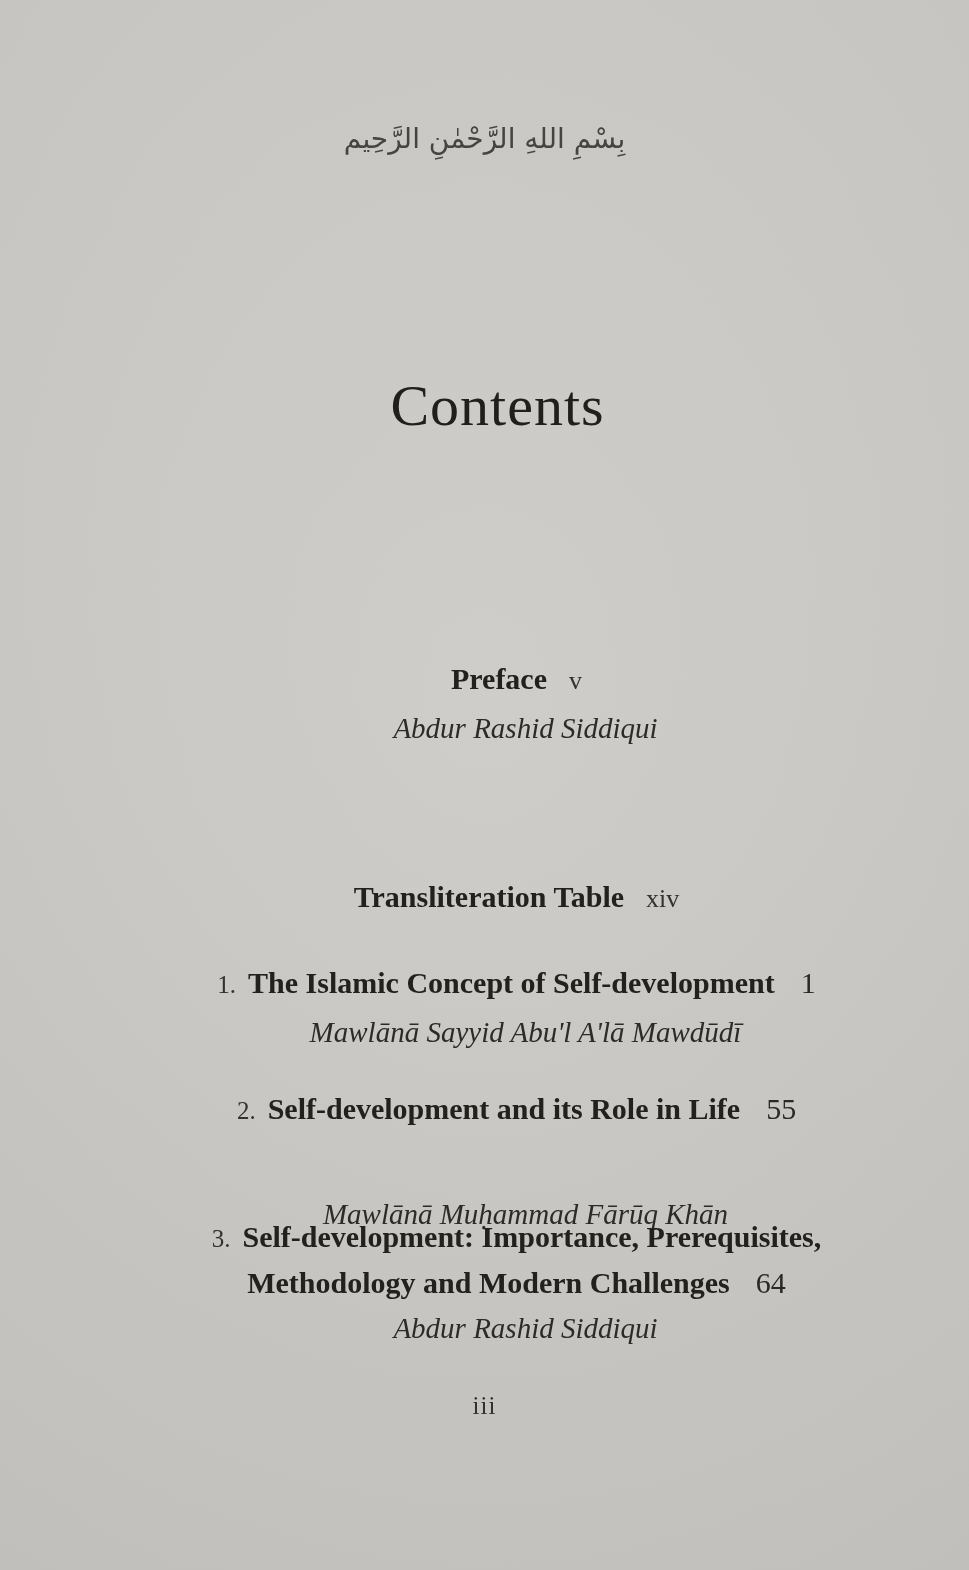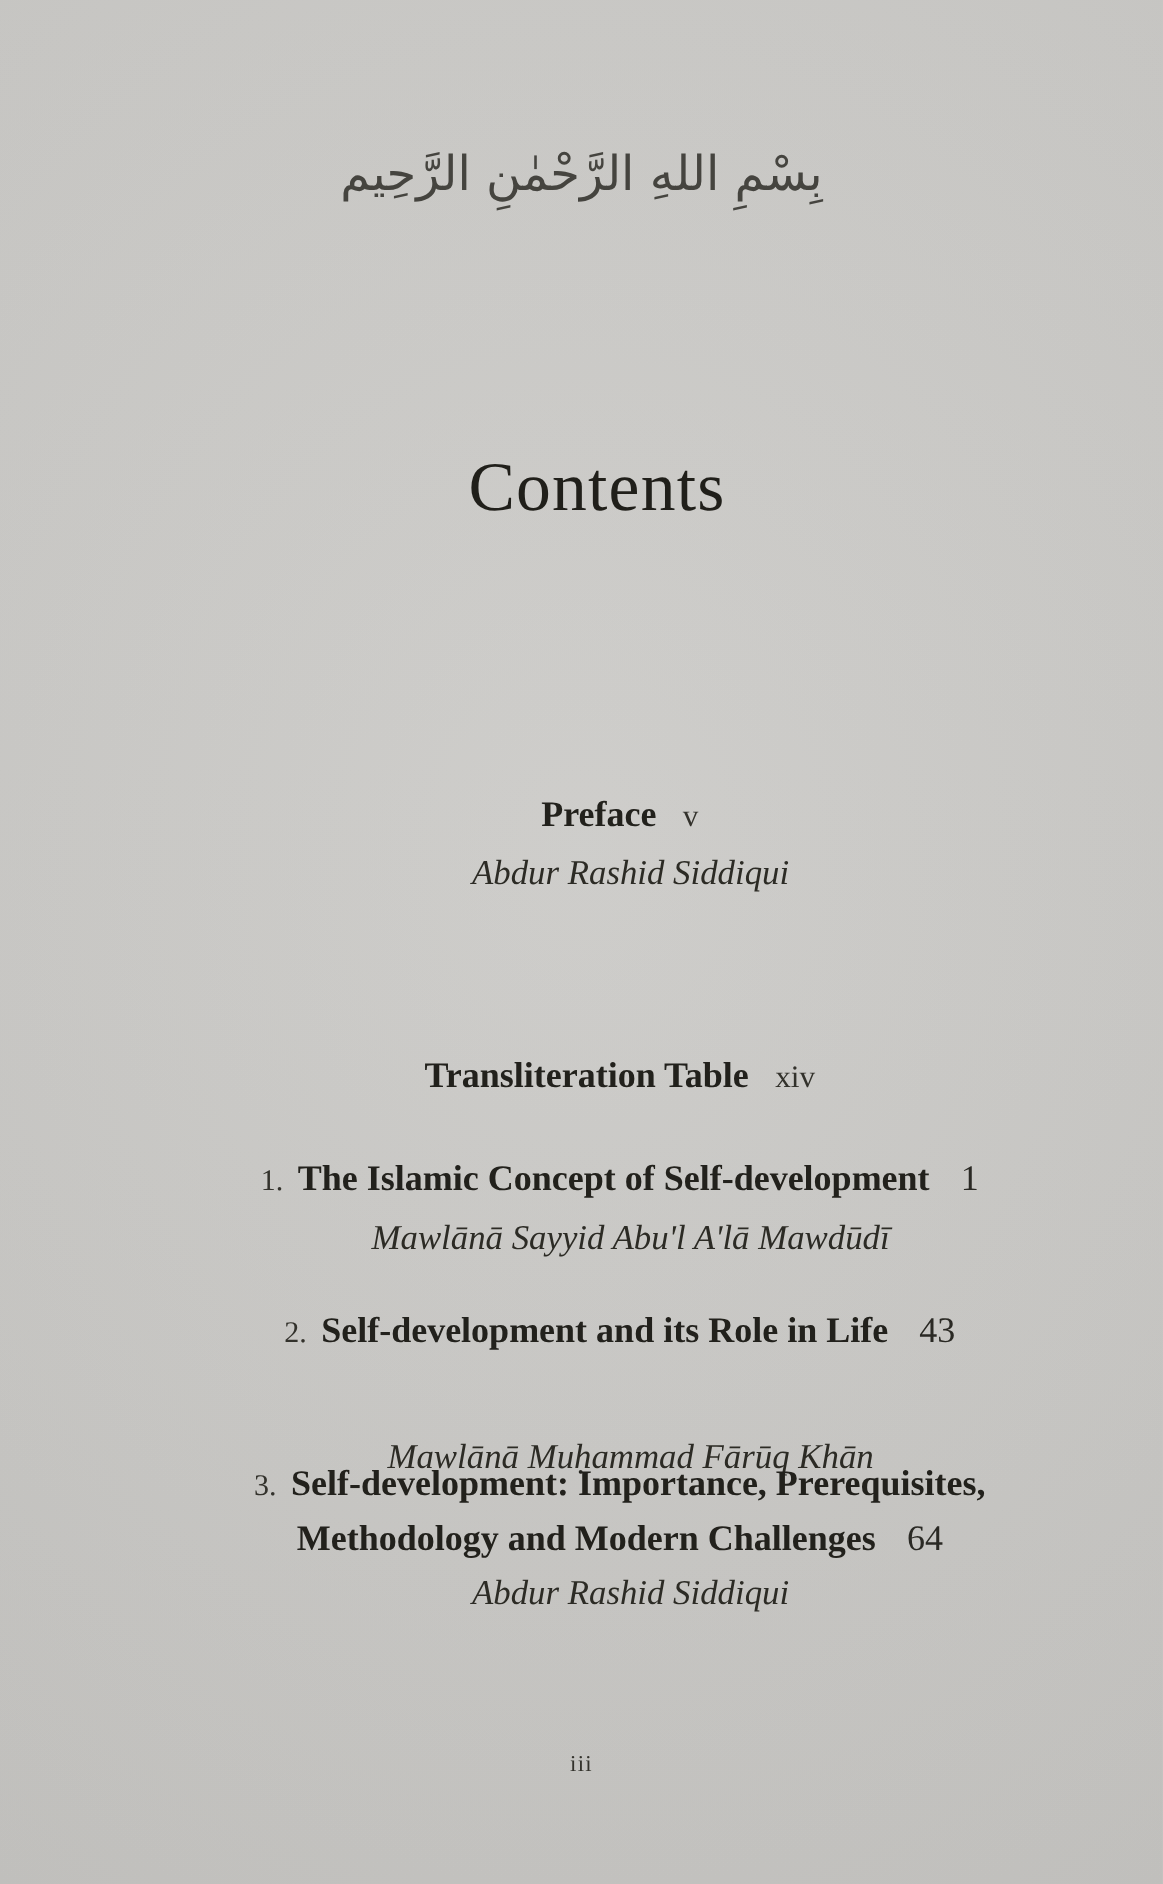--- a/index.html
+++ b/index.html
@@ -26,21 +26,21 @@
   .row {
     position: absolute;
     left: 0;
     width: 100%;
     text-align: center;
     white-space: nowrap;
   }
   .bismillah {
     top: 122px;
     font-family: "DejaVu Sans", sans-serif;
-    font-size: 40px;
+    font-size: 28px;
     color: #45443f;
     letter-spacing: 1px;
   }
   .toc-title {
     top: 372px;
     font-size: 58px;
     font-weight: normal;
     letter-spacing: 1px;
     color: #201f1a;
     margin-left: 13px;
@@ -70,22 +70,22 @@
     color: #33322c;
   }
   .author-line {
     font-style: italic;
     font-weight: normal;
     font-size: 29px;
     color: #2c2b25;
     padding-left: 41px;
   }
   .footer-page {
-    top: 1460px;
-    font-size: 19px;
+    top: 1392px;
+    font-size: 25px;
     color: #33322c;
     letter-spacing: 1px;
   }
 
   
   .pos-preface        { top: 662px; }
   .pos-preface-author { top: 712px; }
   .pos-bio            { top: 793px; }
   .pos-translit       { top: 880px; }
   .pos-ch1            { top: 966px; }
@@ -114,21 +114,21 @@
   <div class="row entry-line pos-translit">
     <span>Transliteration Table</span><span class="entry-page-roman">xiv</span>
   </div>
 
   <div class="row entry-line pos-ch1">
     <span class="chapter-number">1.</span><span>The Islamic Concept of Self-development</span><span class="entry-page-num">1</span>
   </div>
   <div class="row author-line pos-ch1-author">Mawlānā Sayyid Abu'l A'lā Mawdūdī</div>
 
   <div class="row entry-line pos-ch2">
-    <span class="chapter-number">2.</span><span>Self-development and its Role in Life</span><span class="entry-page-num">43</span>
+    <span class="chapter-number">2.</span><span>Self-development and its Role in Life</span><span class="entry-page-num">55</span>
   </div>
   <div class="row author-line pos-ch2-author">Mawlānā Muḥammad Fārūq Khān</div>
 
   <div class="row entry-line pos-ch3-l1">
     <span class="chapter-number">3.</span><span>Self-development: Importance, Prerequisites,</span>
   </div>
   <div class="row entry-line pos-ch3-l2">
     <span>Methodology and Modern Challenges</span><span class="entry-page-num">64</span>
   </div>
   <div class="row author-line pos-ch3-author">Abdur Rashid Siddiqui</div>

